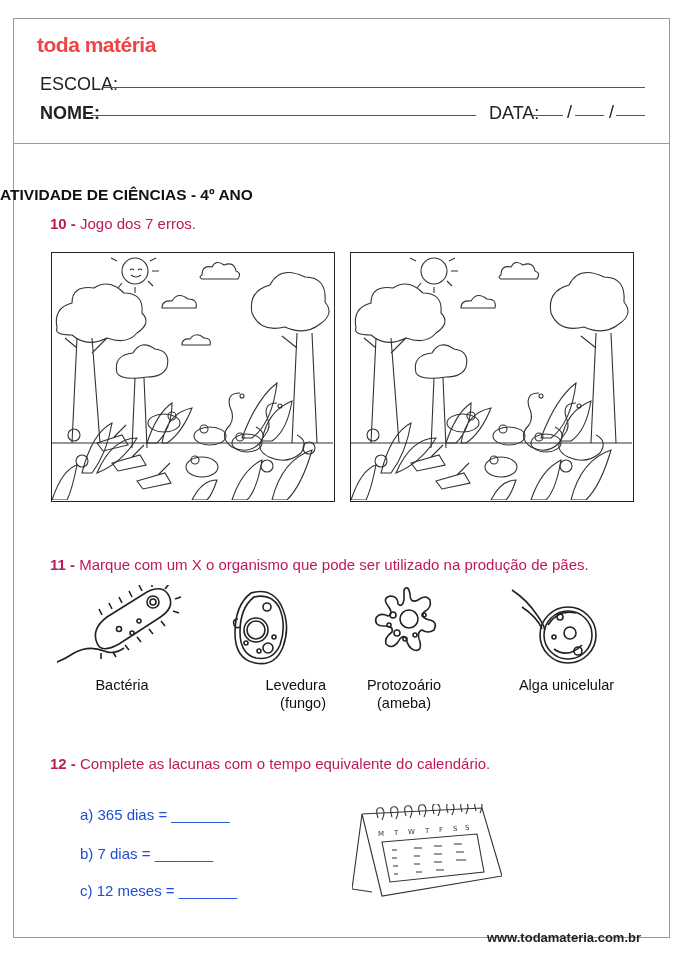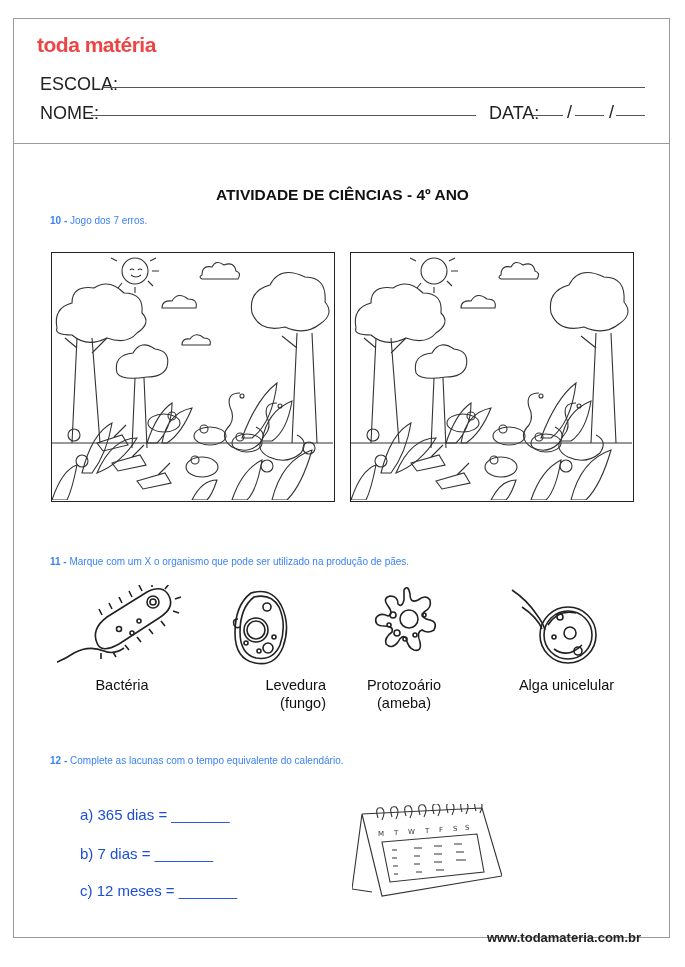--- a/index.html
+++ b/index.html
@@ -2,42 +2,42 @@
 <html><head>
 <meta charset="utf-8">
 <style>
   html,body{margin:0;padding:0;background:#fff;}
   body{width:685px;height:967px;position:relative;font-family:"Liberation Sans","DejaVu Sans",sans-serif;color:#1a1a1a;overflow:hidden;}
   .frame{position:absolute;left:13px;top:18px;width:657px;height:920px;border:1.5px solid #9a9a9a;box-sizing:border-box;}
   .hdr-div{position:absolute;left:13px;top:143px;width:657px;height:0;border-top:1.5px solid #9a9a9a;}
   .brand{position:absolute;left:37px;top:33px;font-size:21px;font-weight:bold;letter-spacing:-0.5px;color:#ef4444;}
   .lbl{position:absolute;font-size:18px;color:#222;}
   .line{position:absolute;border-bottom:1px solid #555;height:0;}
-  .title{position:absolute;left:0;width:685px;top:186px;text-align:center;font-size:15.5px;font-weight:bold;color:#111;}
-  .q{position:absolute;left:50px;font-size:10px;color:#3b82f6;}
+  .title{position:absolute;left:0;width:685px;top:186px;text-align:left;font-size:15.5px;font-weight:bold;color:#111;}
+  .q{position:absolute;left:50px;font-size:15px;color:#be185d;}
   .q b{font-weight:bold;}
   .scene{position:absolute;top:252px;width:284px;height:250px;border:1.5px solid #222;box-sizing:border-box;background:#fff;}
   .org{position:absolute;top:585px;width:130px;text-align:center;}
   .org svg{display:block;margin:0 auto;}
   .org-name{font-size:14.5px;color:#111;line-height:18px;margin-top:6px;}
   .item{position:absolute;left:80px;font-size:15px;color:#1d4ed8;}
   .url{position:absolute;right:44px;top:930px;font-size:13px;font-weight:bold;color:#222;}
 </style>
 </head>
 <body>
 
 <div class="frame"></div>
 <div class="hdr-div"></div>
 
 <div class="brand">toda matéria</div>
 
 <span class="lbl" style="left:40px;top:74px;">ESCOLA:</span>
 <div class="line" style="left:104px;top:87px;width:541px;"></div>
 
-<span class="lbl" style="left:40px;top:103px;">NOME:</span>
+<span class="lbl" style="left:40px;top:103px;font-weight:bold;">NOME:</span>
 <div class="line" style="left:91px;top:115px;width:385px;"></div>
 
 <span class="lbl" style="left:489px;top:103px;">DATA:</span>
 <div class="line" style="left:533px;top:115px;width:30px;"></div>
 <span class="lbl" style="left:567px;top:102px;">/</span>
 <div class="line" style="left:575px;top:115px;width:29px;"></div>
 <span class="lbl" style="left:609px;top:102px;">/</span>
 <div class="line" style="left:616px;top:115px;width:29px;"></div>
 
 <div class="title">ATIVIDADE DE CIÊNCIAS - 4º ANO</div>

